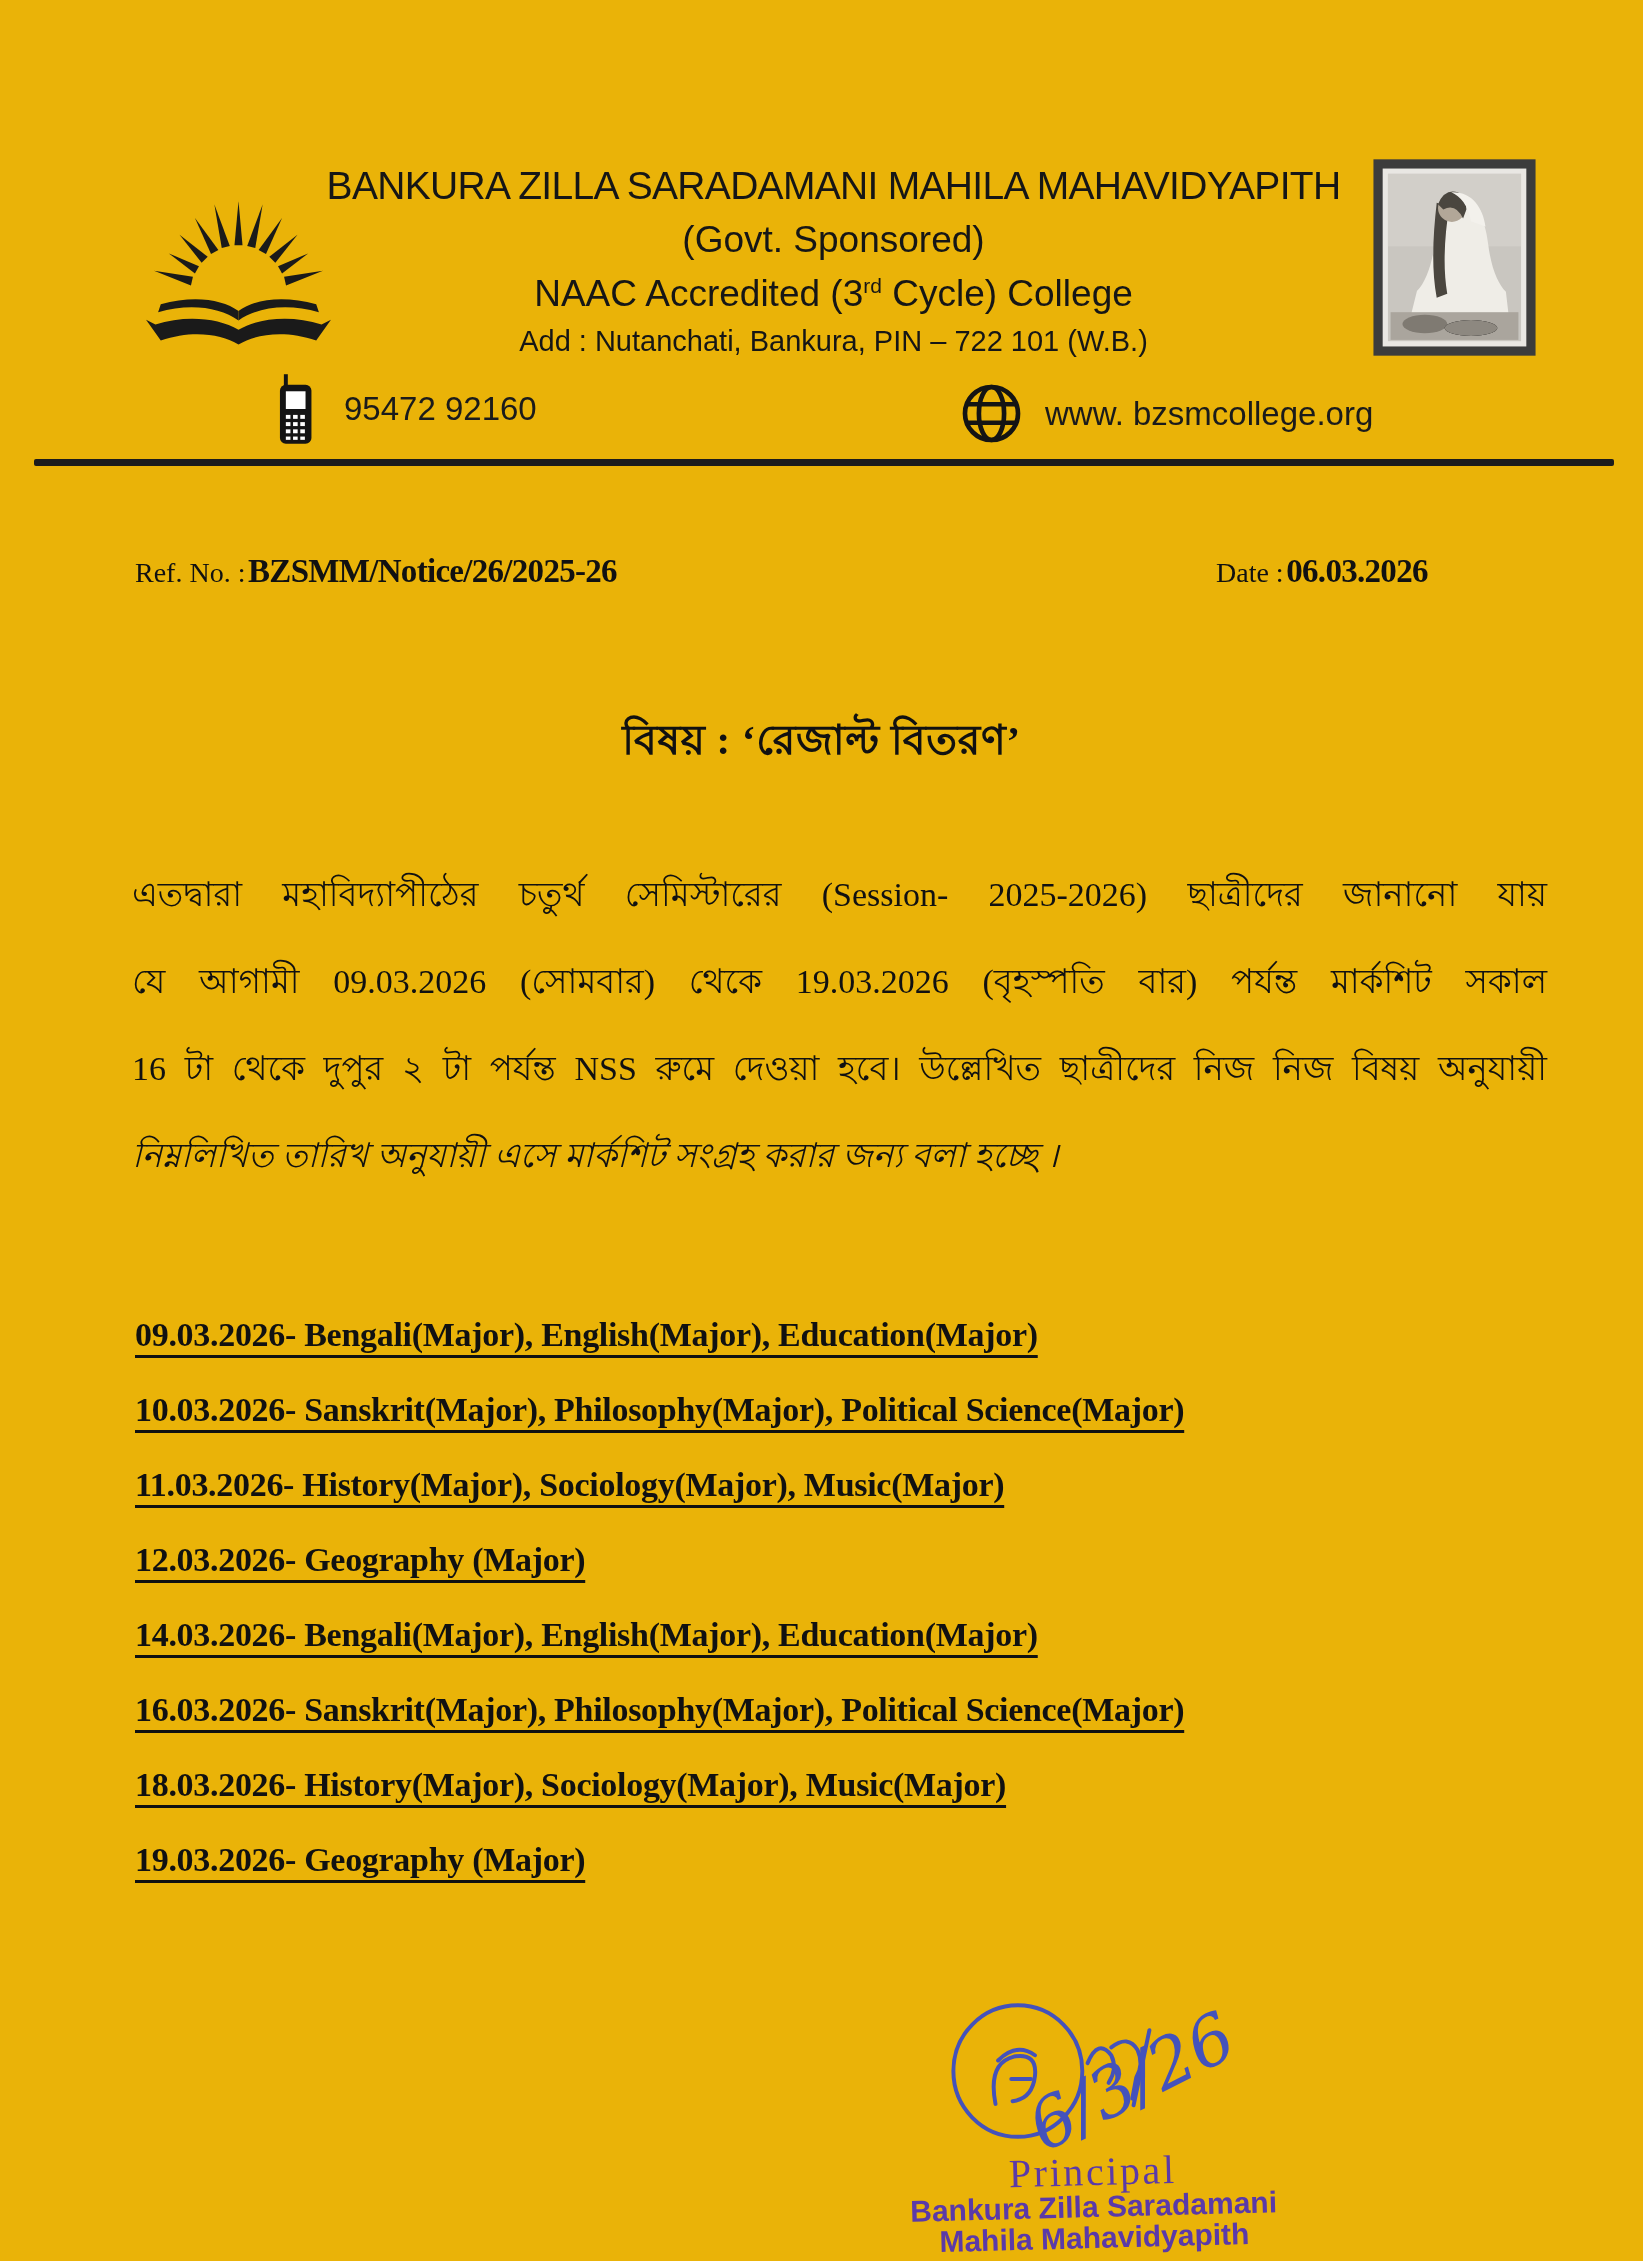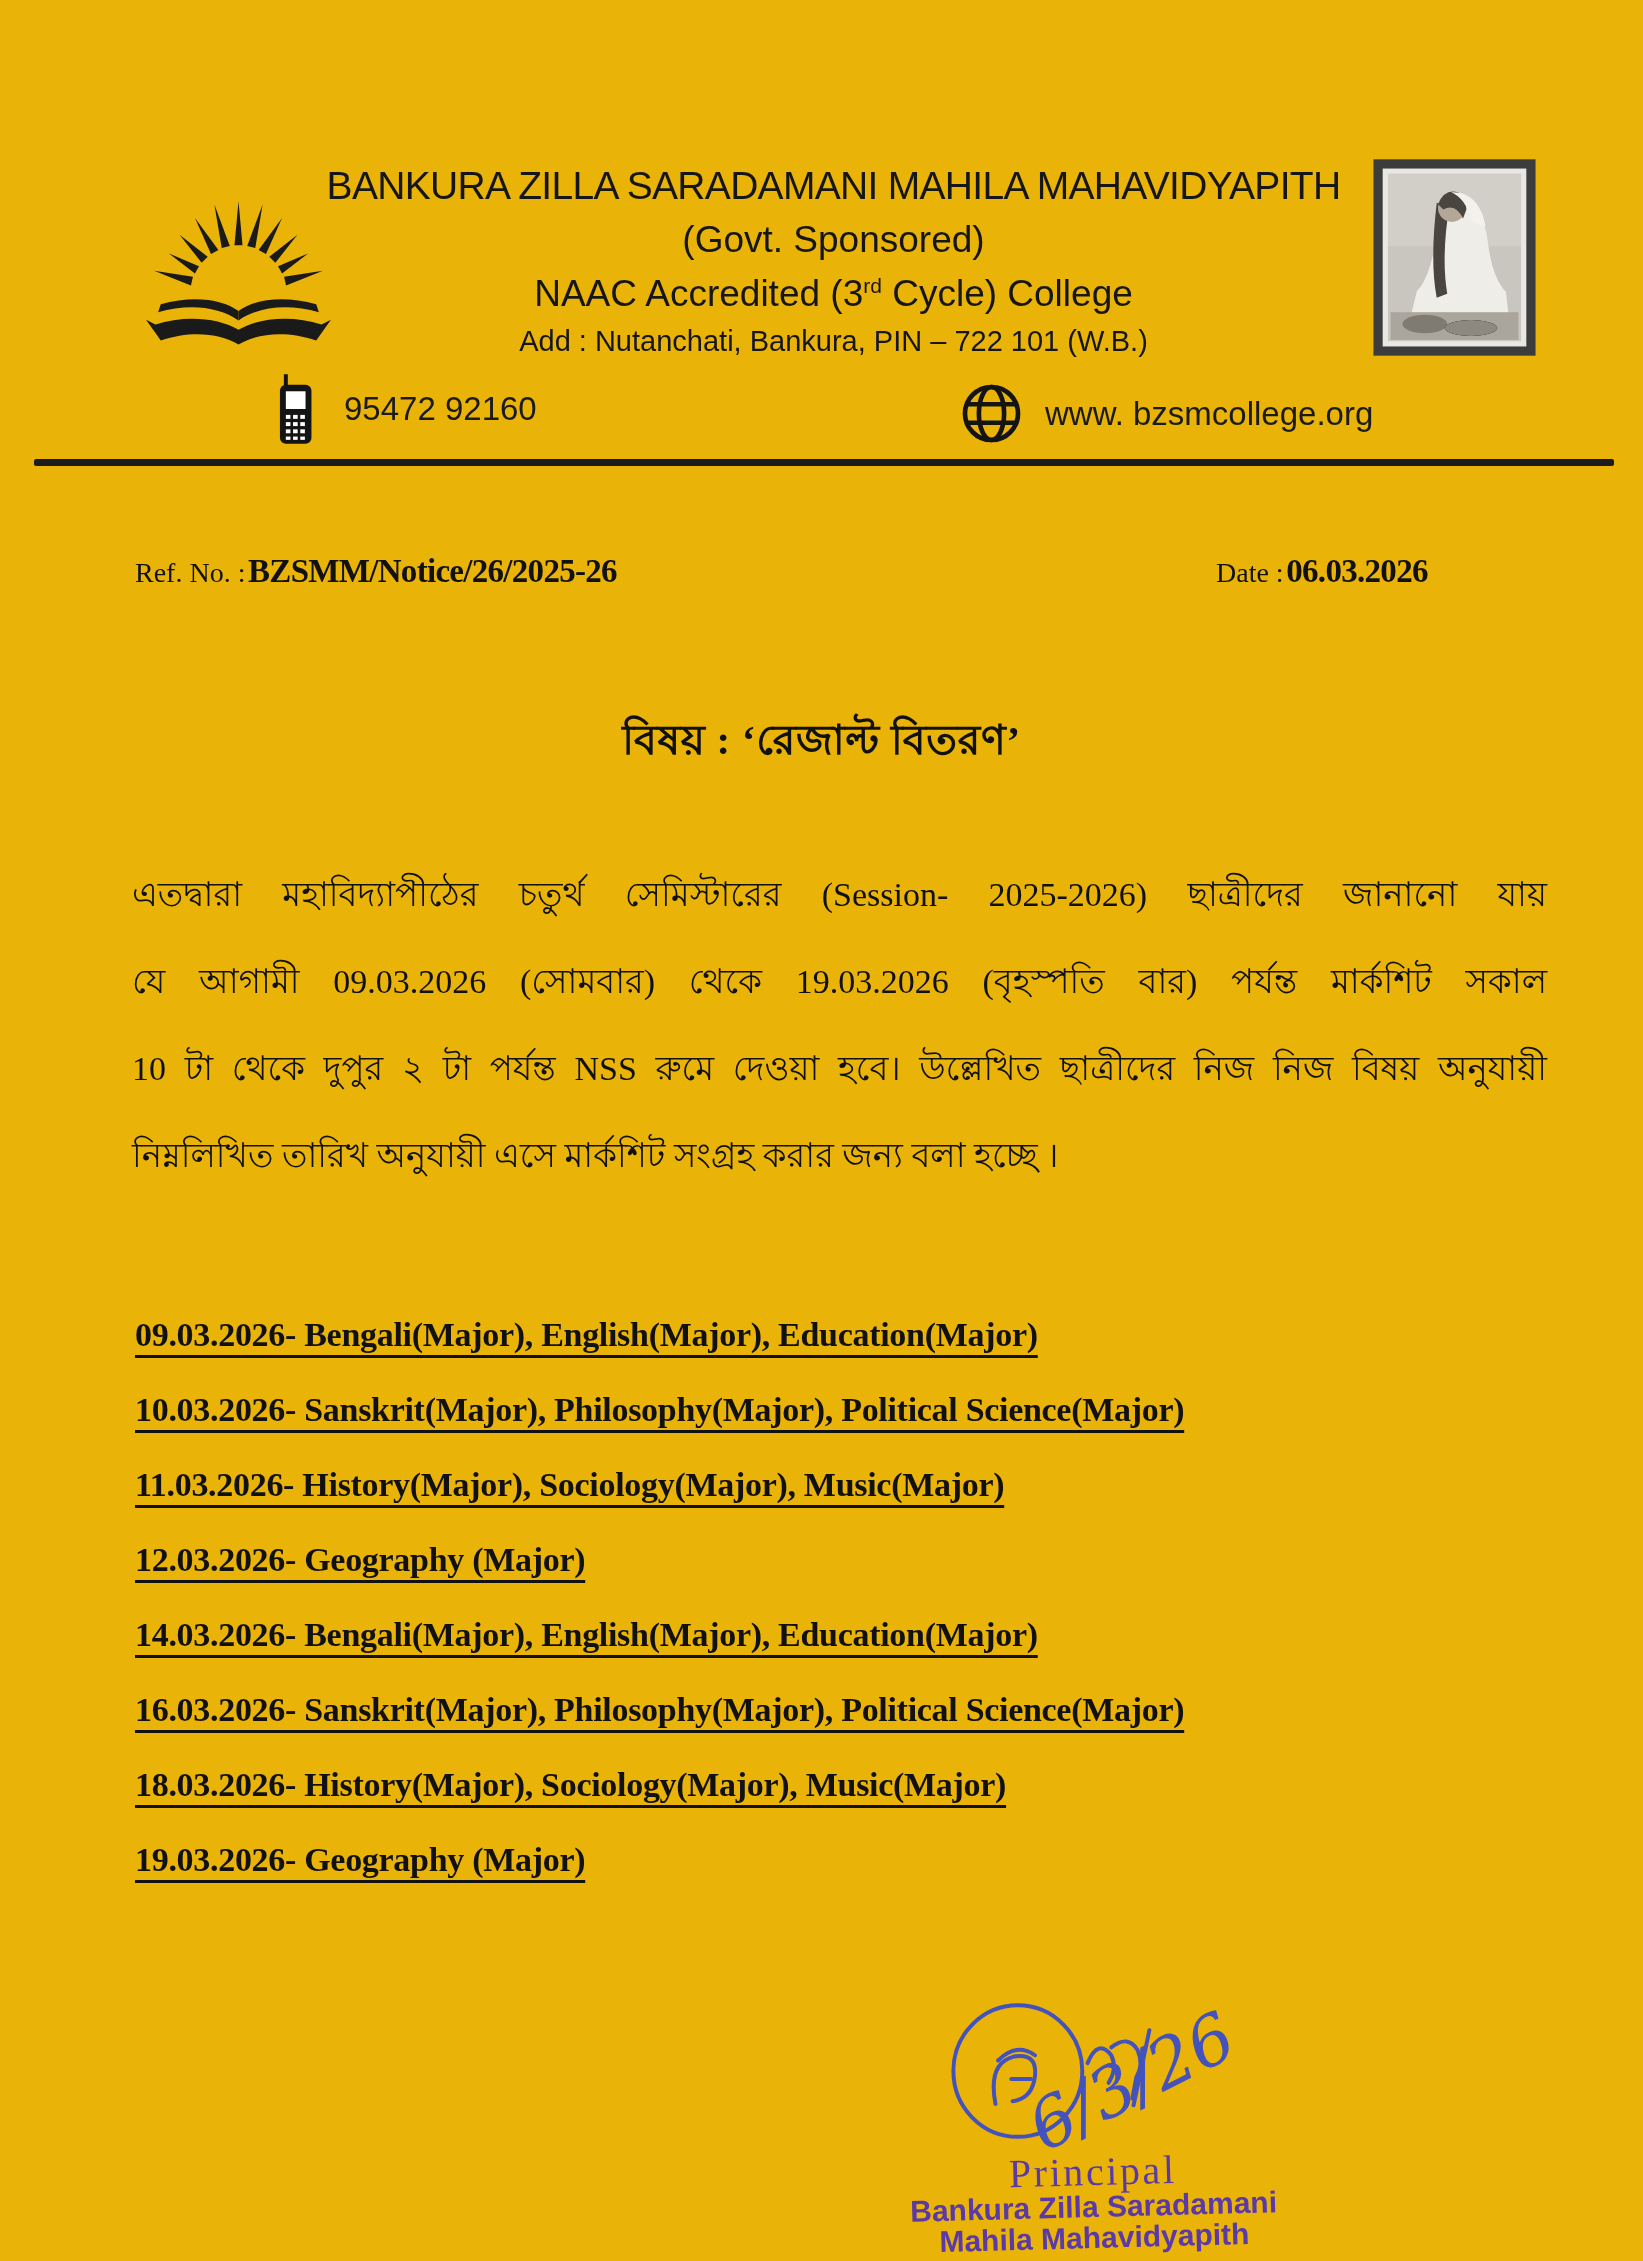--- a/index.html
+++ b/index.html
@@ -37,21 +37,21 @@
   .lbl{font-size:28px;}
   .val{font-size:33px;font-weight:bold;letter-spacing:-0.7px;}
   
   .subject{
     position:absolute;left:0;top:708px;width:1643px;
     text-align:center;font-weight:bold;font-size:41px;letter-spacing:0.7px;
   }
   
   .body-par{position:absolute;left:132px;top:851px;width:1415px;font-size:34px;}
   .body-line{line-height:87px;height:87px;text-align:justify;text-align-last:justify;white-space:nowrap;}
-  .body-line.last{text-align-last:left;}
+  .body-line.last{text-align-last:left;font-style:italic;}
   
   .schedule{position:absolute;left:135px;top:1297px;width:1450px;}
   .sched-row{height:75px;line-height:75px;font-size:34px;font-weight:bold;white-space:nowrap;letter-spacing:-0.3px;}
   .sched-row span{
     text-decoration:underline;
     text-decoration-thickness:3.3px;
     text-underline-offset:9.2px;
     text-decoration-skip-ink:none;
   }
   
@@ -154,21 +154,21 @@
       <span class="lbl">Date :</span>
       <span class="val">06.03.2026</span>
     </div>
   </div>
 
   <div class="subject">বিষয় : ‘রেজাল্ট বিতরণ’</div>
 
   <div class="body-par">
     <div class="body-line">এতদ্বারা মহাবিদ্যাপীঠের চতুর্থ সেমিস্টারের (Session- 2025-2026) ছাত্রীদের জানানো যায়</div>
     <div class="body-line">যে আগামী 09.03.2026 (সোমবার) থেকে 19.03.2026 (বৃহস্পতি বার) পর্যন্ত মার্কশিট  সকাল</div>
-    <div class="body-line">10 টা থেকে দুপুর ২ টা পর্যন্ত NSS রুমে দেওয়া হবে। উল্লেখিত ছাত্রীদের নিজ নিজ বিষয় অনুযায়ী</div>
+    <div class="body-line">16 টা থেকে দুপুর ২ টা পর্যন্ত NSS রুমে দেওয়া হবে। উল্লেখিত ছাত্রীদের নিজ নিজ বিষয় অনুযায়ী</div>
     <div class="body-line last">নিম্নলিখিত  তারিখ  অনুযায়ী এসে মার্কশিট সংগ্রহ করার জন্য বলা হচ্ছে ।</div>
   </div>
 
   <div class="schedule">
     <div class="sched-row"><span>09.03.2026- Bengali(Major), English(Major), Education(Major)</span></div>
     <div class="sched-row"><span>10.03.2026- Sanskrit(Major), Philosophy(Major), Political Science(Major)</span></div>
     <div class="sched-row"><span>11.03.2026- History(Major), Sociology(Major), Music(Major)</span></div>
     <div class="sched-row"><span>12.03.2026- Geography (Major)</span></div>
     <div class="sched-row"><span>14.03.2026- Bengali(Major), English(Major), Education(Major)</span></div>
     <div class="sched-row"><span>16.03.2026- Sanskrit(Major), Philosophy(Major), Political Science(Major)</span></div>

